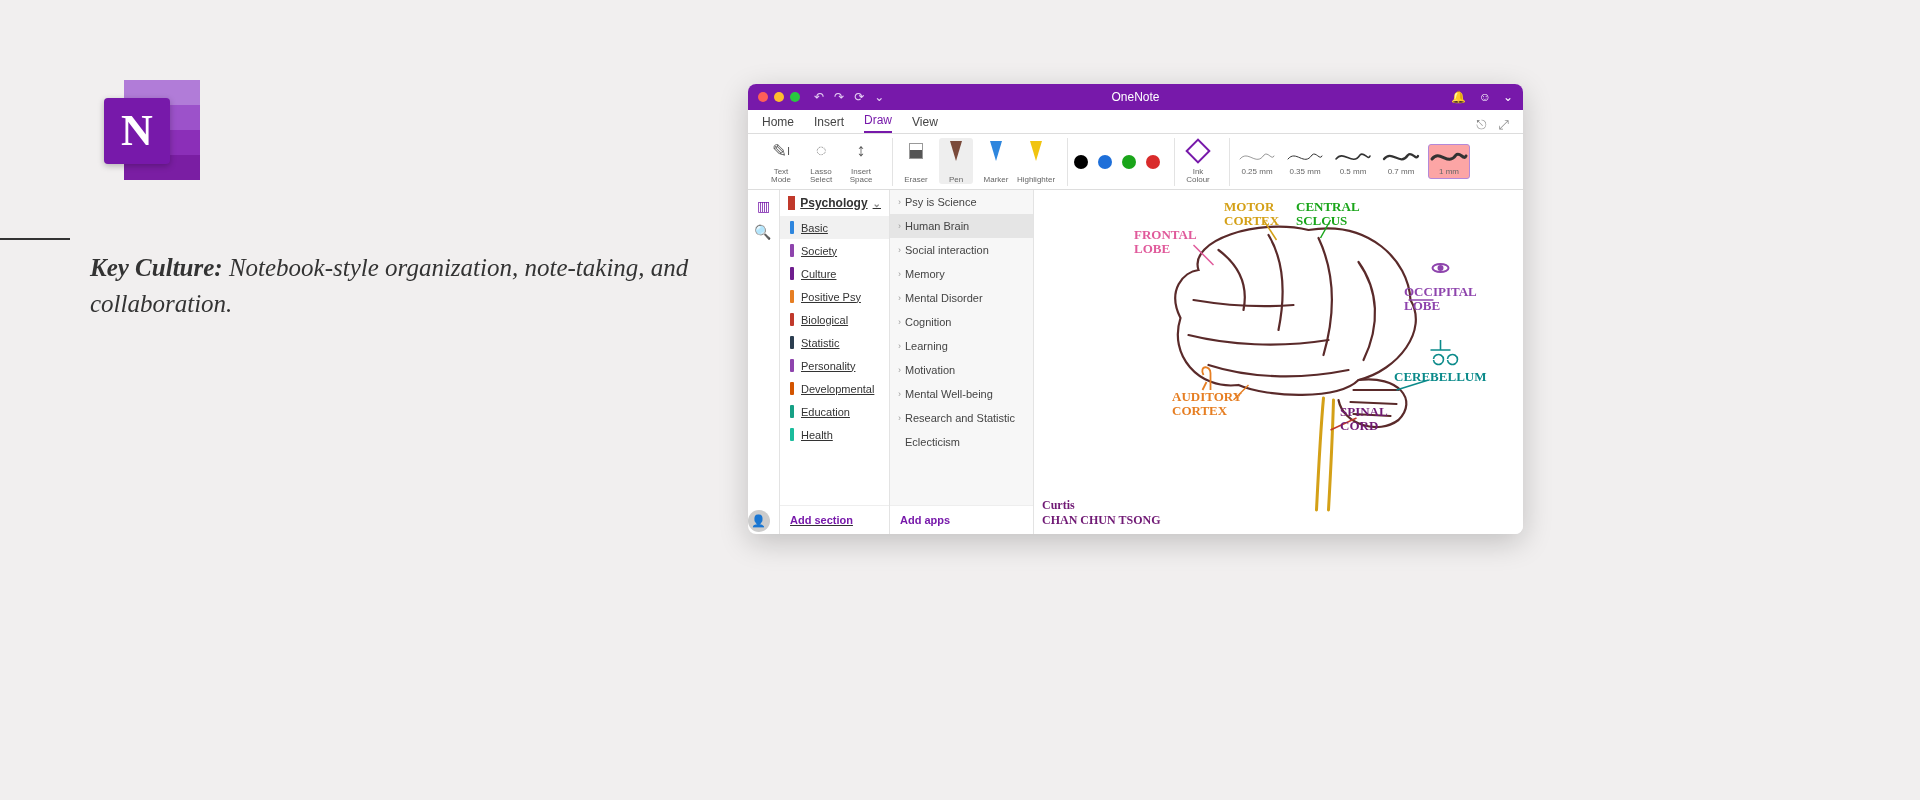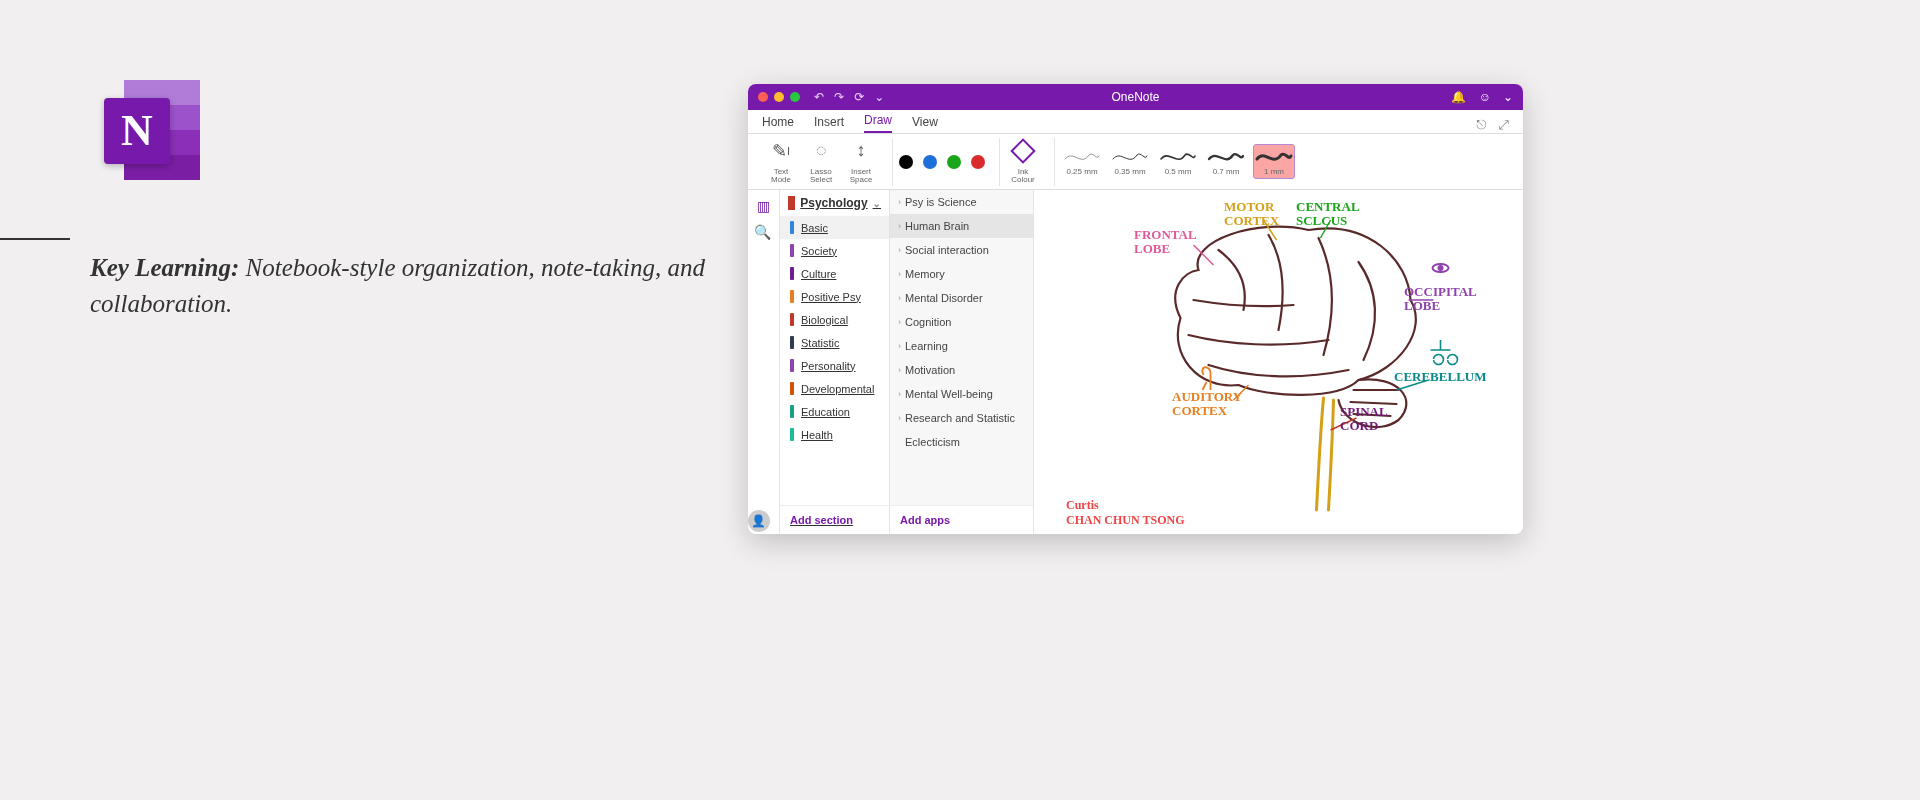--- a/index.html
+++ b/index.html
@@ -63,37 +63,37 @@
   .sec-bar{ width:4px; height:13px; border-radius:1px;}
   .sec-add{ color:#7719aa; font-weight:600; padding:8px 10px; font-size:11px; cursor:pointer; border-top:1px solid #eee;}
   .pages { width:144px; border-right:1px solid #e3e3e3; font-size:11px; color:#444; display:flex; flex-direction:column; background:#f7f7f7;}
   .pg-list{flex:1;overflow:hidden}
   .pg-item{ padding:6px 8px; cursor:pointer; display:flex; align-items:center; gap:4px;}
   .pg-item .chev{color:#999;font-size:9px}
   .pg-item.active{ background:#e5e5e5;}
   .pg-add{ color:#7719aa; font-weight:600; padding:8px 10px; font-size:11px; cursor:pointer; border-top:1px solid #eee; background:#fff;}
   .canvas { flex:1; background:#fff; position:relative;}
   .brain-lbl{ position:absolute; font:700 13px "Comic Sans MS",cursive; line-height:1.05;}
-  .credit{ position:absolute; left:8px; bottom:6px; font:700 12px "Comic Sans MS",cursive; color:#ef4444;margin-left:24px;}
+  .credit{ position:absolute; left:8px; bottom:6px; font:700 12px "Comic Sans MS",cursive; color:#701a75;}
   .avatar{ position:absolute; left:748px; top:510px; width:22px; height:22px; border-radius:50%; background:#ccc;
            display:flex;align-items:center;justify-content:center;color:#666;font-size:12px;}
 </style>
 </head>
 <body>
 
 <div class="left-col">
   <div class="logo-wrap">
     <div class="logo-stripe1"></div>
       <div class="logo-stripe2"></div>
     <div class="logo-stripe3"></div>
       <div class="logo-stripe4"></div>
     <div class="logo-n">N</div>
   </div>
   <div class="para">
-    <b>Key Learning:</b><span> Notebook-style organization, note-taking, and collaboration.</span>
+    <b>Key Culture:</b><span> Notebook-style organization, note-taking, and collaboration.</span>
   </div>
 </div>
 <div class="left-rule"></div>
 
 <div class="appwin">
   <div class="titlebar">
     <div class="dots">
       <div class="dot r"></div>
       <div class="dot y"></div>
       <div class="dot g"></div>
@@ -130,20 +130,46 @@
         <div class="ic">✎<span style="font-size:11px">I</span></div>
         <div class="lab">Text<br>Mode</div>
       </div>
       <div class="ritem">
         <div class="ic">◌</div>
           <div class="lab">Lasso<br>Select</div>
       </div>
       <div class="ritem">
         <div class="ic">↕</div>
           <div class="lab">Insert<br>Space</div>
+      </div>
+    </div>
+    <div class="rgrp">
+      <div class="ritem">
+        <div class="ic">
+            <div style="width:14px;height:16px;background:linear-gradient(#fff 40%,#555 40%);border:1px solid #999"></div>
+          </div>
+        <div class="lab">Eraser</div>
+      </div>
+      <div class="ritem" style="background:#eee;border-radius:3px">
+        <div class="ic">
+            <div class="pen-ic" style="border-top-color:#7a4a3a"></div>
+          </div>
+        <div class="lab">Pen</div>
+      </div>
+      <div class="ritem">
+        <div class="ic">
+            <div class="pen-ic" style="border-top-color:#2e86de"></div>
+          </div>
+        <div class="lab">Marker</div>
+      </div>
+      <div class="ritem">
+        <div class="ic">
+            <div class="pen-ic" style="border-top-color:#f1c40f"></div>
+          </div>
+        <div class="lab">Highlighter</div>
       </div>
     </div>
     <div class="rgrp" style="align-items:center">
       <div class="sw-row" id="colours">
           <span class="swatch" style="background: rgb(0, 0, 0);"></span>
           <span class="swatch" style="background: rgb(30, 111, 217);"></span>
           <span class="swatch" style="background: rgb(26, 165, 26);"></span>
           <span class="swatch" style="background: rgb(217, 43, 43);"></span>
         </div>
     </div>

